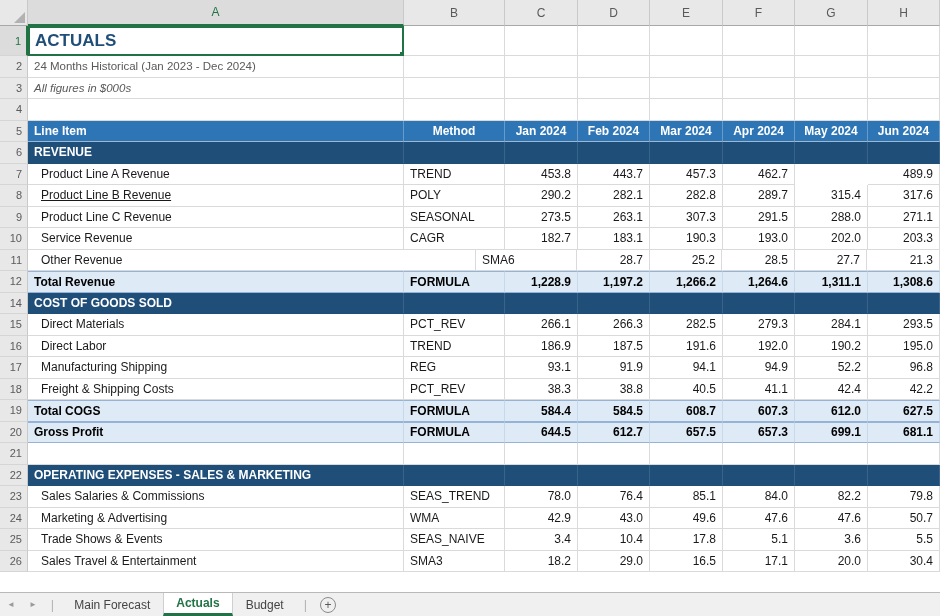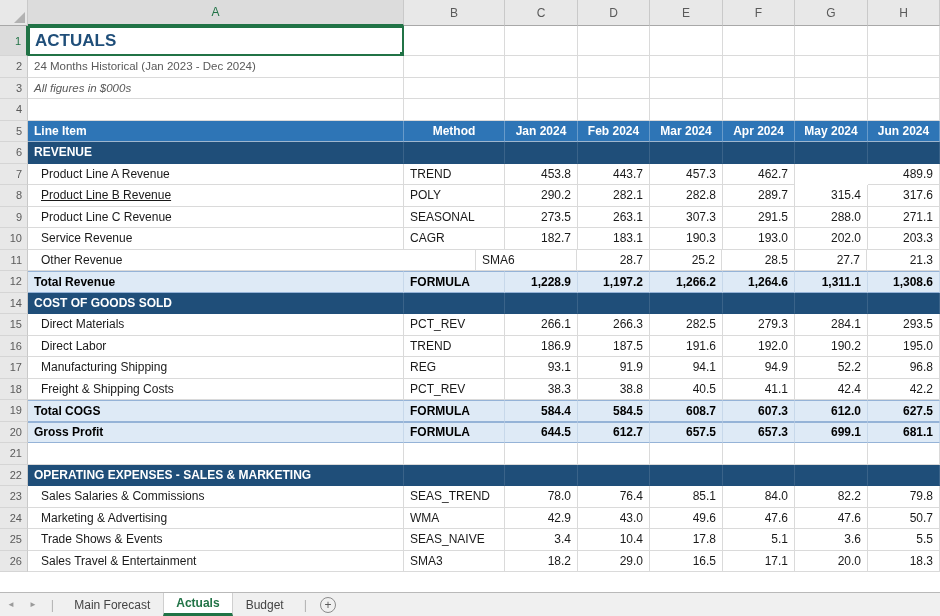--- a/index.html
+++ b/index.html
@@ -395,21 +395,21 @@
         </div>
         <div class="row r-item">
           <div class="row-num">26</div>
           <div class="cell cell-a" style="width: 376px;">Sales Travel &amp; Entertainment</div>
           <div class="cell cell-b" style="width: 101px;">SMA3</div>
           <div class="cell cell-c num" style="width: 73px;">18.2</div>
           <div class="cell cell-d num" style="width: 72px;">29.0</div>
           <div class="cell cell-e num" style="width: 73px;">16.5</div>
           <div class="cell cell-f num" style="width: 72px;">17.1</div>
           <div class="cell cell-g num" style="width: 73px;">20.0</div>
-          <div class="cell cell-h num" style="width: 72px;">18.3</div>
+          <div class="cell cell-h num" style="width: 72px;">30.4</div>
         </div>
       </div>
   </div>
 
   <div class="tab-bar">
     <div class="tab-nav">◄</div>
     <div class="tab-nav">►</div>
     <div class="tab-divider">|</div>
     <div id="tabs" style="display:flex; align-items:stretch;">
 

